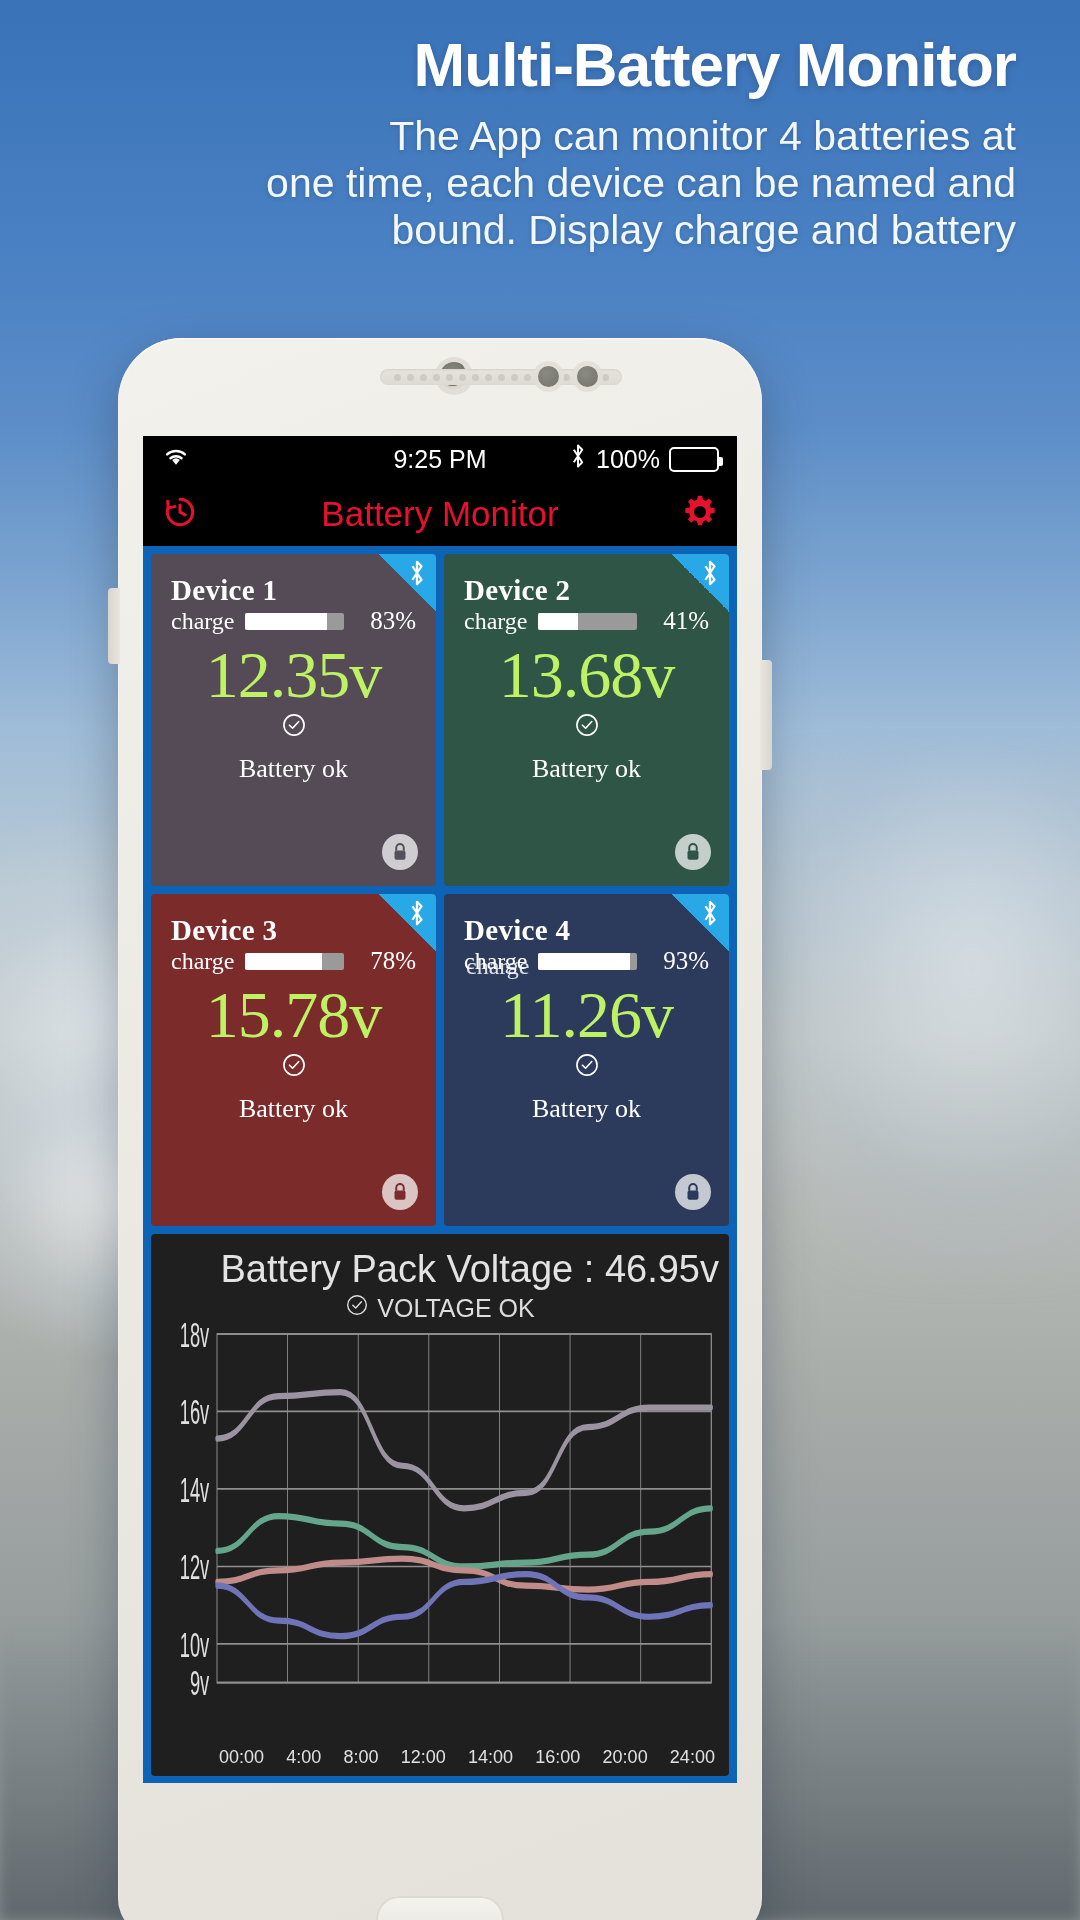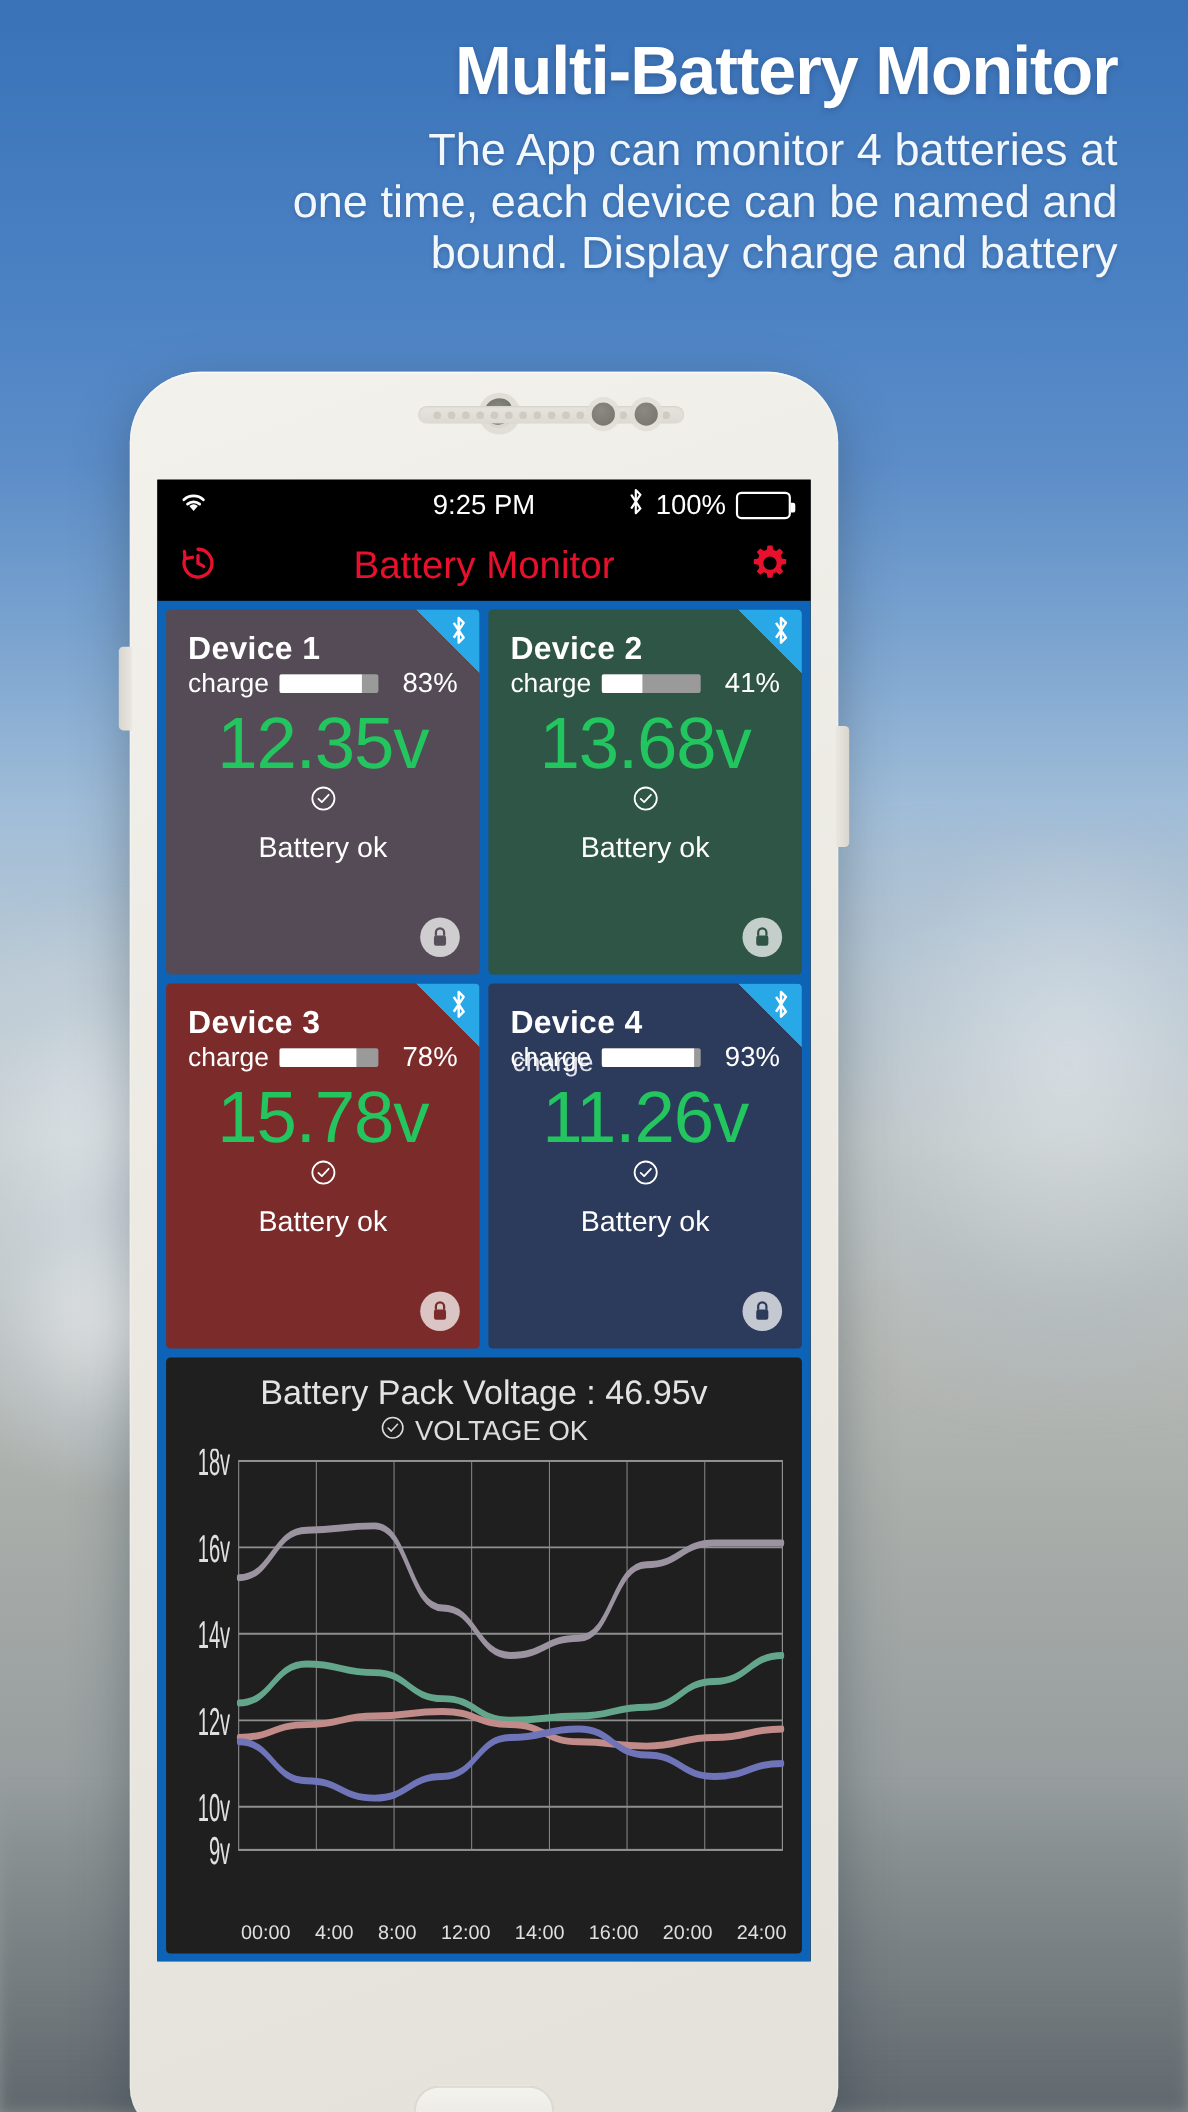--- a/index.html
+++ b/index.html
@@ -117,47 +117,47 @@
   .appbar {
     height:64px; background:#000; display:flex; align-items:center; justify-content:space-between;
     padding:0 18px;
   }
   .appbar-title { color:#e8112d; font-size:35px; position:absolute; left:0; right:0; text-align:center; pointer-events:none;}
   .appbar { position:relative; }
 
   
   .app-body { background:#0d63b5; padding:8px; height:1238px; display:flex; flex-direction:column; gap:8px;}
 
-  .grid { display:grid; grid-template-columns:1fr 1fr; grid-template-rows:1fr 1fr; gap:8px; height:672px; }
+  .grid { display:grid; grid-template-columns:1fr 1fr; grid-template-rows:1fr 1fr; gap:8px; height:672px;font-family:Liberation Serif, serif; }
   .card { position:relative; border-radius:4px; padding:20px 20px 0 20px; overflow:hidden; }
   .card.d1 { background:#554b57; }
   .card.d2 { background:#2e5546; }
   .card.d3 { background:#7c2b2b; }
   .card.d4 { background:#2c3a5c; }
   .card-name { color:#fff; font-size:29px; font-weight:bold; letter-spacing:.3px; }
   .charge-row { display:flex; align-items:center; gap:10px; }
   .charge-lbl { color:#fff; font-size:24px; position:relative; }
   .charge-lbl .dup { position:absolute; left:2px; top:5px; opacity:.85; }
   .bar { flex:1; height:17px; background:#9a9a9a; border-radius:2px; overflow:hidden; }
   .bar > span { display:block; height:100%; background:#fff; }
   .charge-pct { color:#fff; font-size:25px; min-width:62px; text-align:right; }
-  .volt { color:#22c55e; font-size:66px; font-weight:500; text-align:center; margin-top:4px; letter-spacing:-1px; line-height:1.08;}
+  .volt { color:#bef264; font-size:66px; font-weight:500; text-align:center; margin-top:4px; letter-spacing:-1px; line-height:1.08;}
   .okrow { display:flex; align-items:center; justify-content:center; gap:9px; color:#fff; font-size:26px; margin-top:2px;flex-direction:column; }
   .bt-corner {
     position:absolute; right:0; top:0; width:58px; height:58px;
     background:linear-gradient(225deg,#29a8e8 0%, #29a8e8 50%, transparent 50%);
   }
   .bt-glyph { position:absolute; right:9px; top:4px; color:#fff; font-size:30px; }
   .lock { position:absolute; right:18px; bottom:16px; width:36px; height:36px; border-radius:50%;
     background:rgba(255,255,255,.72); display:flex; align-items:center; justify-content:center; }
   .lock svg { width:18px; height:20px; }
 
   
   .chartbox { background:#1f1f1f; border-radius:4px; flex:1; padding:14px 10px 8px 10px; display:flex; flex-direction:column; }
-  .chart-title { color:#e3e3e3; text-align:center; font-size:31px; }
+  .chart-title { color:#e3e3e3; text-align:right; font-size:38px; }
   .chart-sub { color:#ddd; text-align:center; font-size:25px; display:flex; align-items:center; justify-content:center; gap:8px; margin-top:2px;}
   .chart-area { flex:1; position:relative; margin-top:0;}
   .chart-svg { width:100%; height:100%; display:block; }
   .xlabels { display:flex; justify-content:space-between; padding:2px 4px 0 58px; color:#e0e0e0; font-size:18px;}
 </style>
 </head>
 <body>
 
 <div class="bg"></div>
 <div class="bg-blur1"></div>

